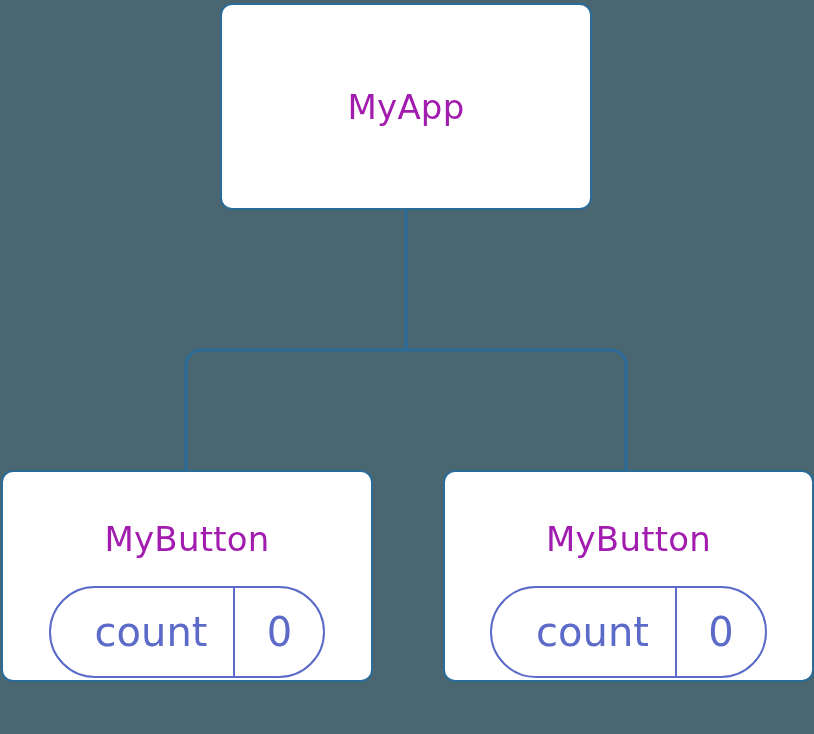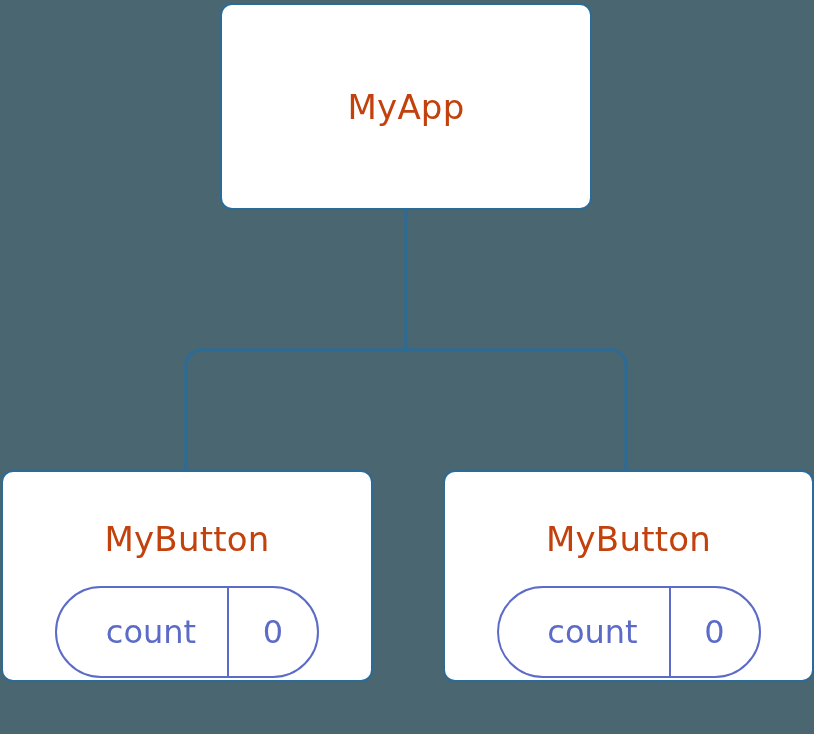--- a/index.html
+++ b/index.html
@@ -29,21 +29,21 @@
     position: absolute;
     background: #ffffff;
     border: 2px solid #2b6b97;
     border-radius: 12px;
     box-sizing: border-box;
     display: flex;
     flex-direction: column;
     align-items: center;
   }
   .node-title {
-    color: #c2410c;
+    color: #a21caf;
     font-size: 34px;
     line-height: 1;
     letter-spacing: 0.2px;
     white-space: nowrap;
   }
   
   #node-root {
     left: 220px;
     top: 3px;
     width: 372px;
@@ -77,21 +77,21 @@
     height: 92px;
     box-sizing: border-box;
     overflow: hidden;
   }
   .pill-key,
   .pill-val {
     display: flex;
     align-items: center;
     justify-content: center;
     color: #5c6bc8;
-    font-size: 32px;
+    font-size: 40px;
     line-height: 1;
     white-space: nowrap;
     box-sizing: border-box;
   }
   .pill-key {
     padding: 0 26px 0 44px;
     min-width: 170px;
   }
   .pill-val {
     border-left: 2px solid #5c6bc8;

